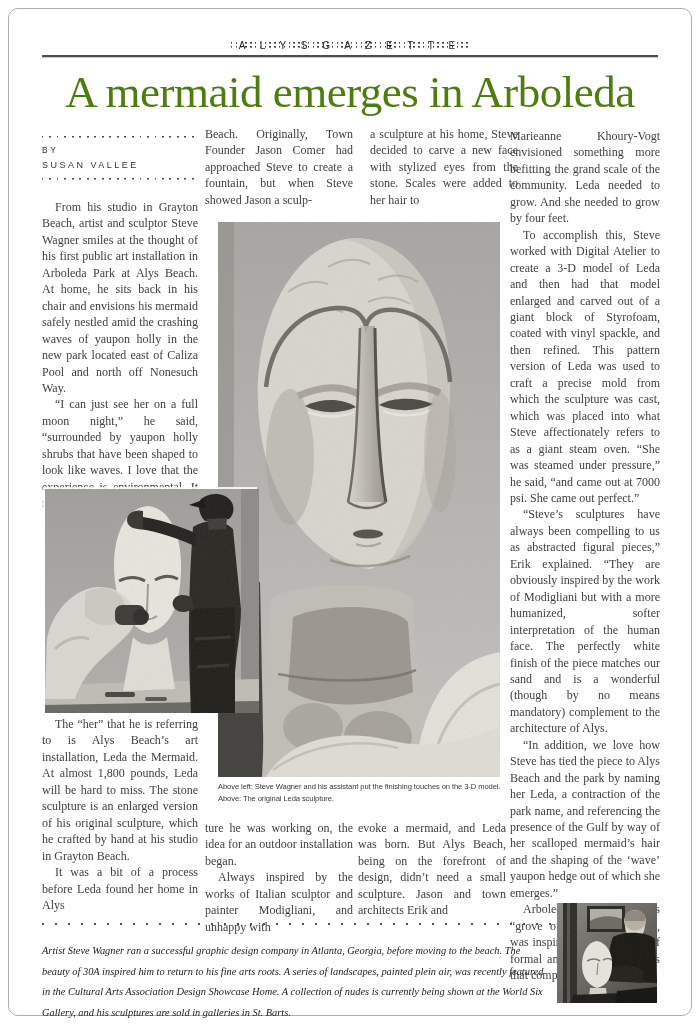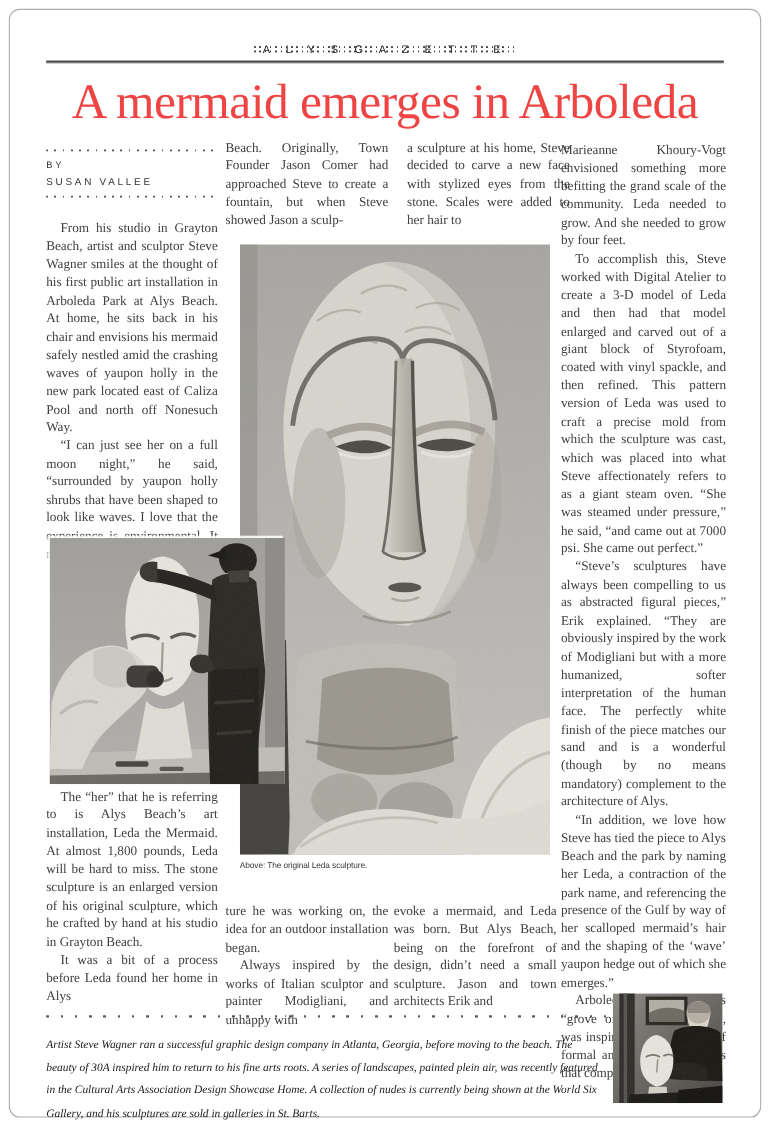--- a/index.html
+++ b/index.html
@@ -4,21 +4,21 @@
 <style>
   html,body{margin:0;padding:0;width:700px;height:1024px;background:#fdfdfd;overflow:hidden;}
   .page{position:relative;width:700px;height:1024px;background:#ffffff;font-family:"Liberation Serif",serif;color:#1c1c1c;}
   .page-border{position:absolute;left:8px;top:8px;right:8px;bottom:8px;border:1px solid #adadad;border-radius:10px;pointer-events:none;}
 
   .masthead{position:absolute;top:40px;left:0;width:100%;text-align:center;font-family:"Liberation Sans",sans-serif;font-size:10px;letter-spacing:6px;color:#222;font-weight:500;}
   .masthead-dots{position:absolute;top:42px;left:50%;transform:translateX(-50%);width:238px;height:6px;
     background-image:repeating-linear-gradient(to right,#3d3d3d 0 1.4px,transparent 1.4px 4.8px),repeating-linear-gradient(to right,#3d3d3d 0 1.4px,transparent 1.4px 4.8px);
     background-size:100% 1.6px,100% 1.6px;background-position:0 0,0 4px;background-repeat:no-repeat;}
   .rule{position:absolute;top:55px;left:42px;right:42px;height:2px;background:#4f4f4f;box-shadow:0 1px 0 #c8c8c8;}
-  .headline{position:absolute;top:66px;left:34px;width:632px;margin:0;font-family:"Liberation Serif",serif;font-weight:400;font-size:45px;letter-spacing:-0.5px;color:#ef4444;text-align:center;white-space:nowrap;}
+  .headline{position:absolute;top:66px;left:34px;width:632px;margin:0;font-family:"Liberation Serif",serif;font-weight:400;font-size:45px;letter-spacing:-0.5px;color:#4d7c0f;text-align:center;white-space:nowrap;}
 
   .byline{position:absolute;left:42px;top:136px;width:152px;font-family:"Liberation Sans",sans-serif;color:#333;}
   .dots{height:2px;background-image:repeating-linear-gradient(to right,#4a4a4a 0 1.5px,transparent 1.5px 7.5px);background-size:100% 1.5px;background-repeat:no-repeat;}
   .byline .by{margin-top:7px;font-size:8.5px;letter-spacing:2.5px;}
   .byline .name{margin-top:5px;margin-bottom:8px;font-size:9px;letter-spacing:2.5px;font-weight:500;}
 
   .col{position:absolute;font-size:12px;line-height:16.45px;text-align:justify;color:#404040;}
   .col p{margin:0;}
   .col p.indent{text-indent:13px;}
   #col1-top{left:42px;top:199px;width:156px;}
@@ -185,20 +185,21 @@
 
       <path d="M150,44 C132,36 112,30 98,28 L94,40 C112,42 134,50 152,58 Z" fill="#211f1b"></path>
       <path d="M98,22 C90,20 82,24 82,31 C82,38 90,41 98,40 Z" fill="#35332c"></path>
 
       <path d="M146,108 C138,104 130,106 128,112 C126,118 132,124 140,123 L150,120 Z" fill="#302e28"></path>
       <rect x="0" y="0" width="214" height="224" filter="url(#grainS)"></rect>
     </svg>
   </div>
 
   <div class="caption">
+    <div>Above left: Steve Wagner and his assistant put the finishing touches on the 3-D model.</div>
     <div>Above: The original Leda sculpture.</div>
   </div>
 
   <div class="col" id="col1-bottom">
     <p class="indent">The “her” that he is referring to is Alys Beach’s art installation, Leda the Mermaid. At almost 1,800 pounds, Leda will be hard to miss. The stone sculpture is an enlarged version of his original sculpture, which he crafted by hand at his studio in Grayton Beach.</p>
     <p class="indent">It was a bit of a process before Leda found her home in Alys</p>
   </div>
 
   <div class="col" id="col3-bottom">
     <p>evoke a mermaid, and Leda was born. But Alys Beach, being on the forefront of design, didn’t need a small sculpture. Jason and town architects Erik and</p>

